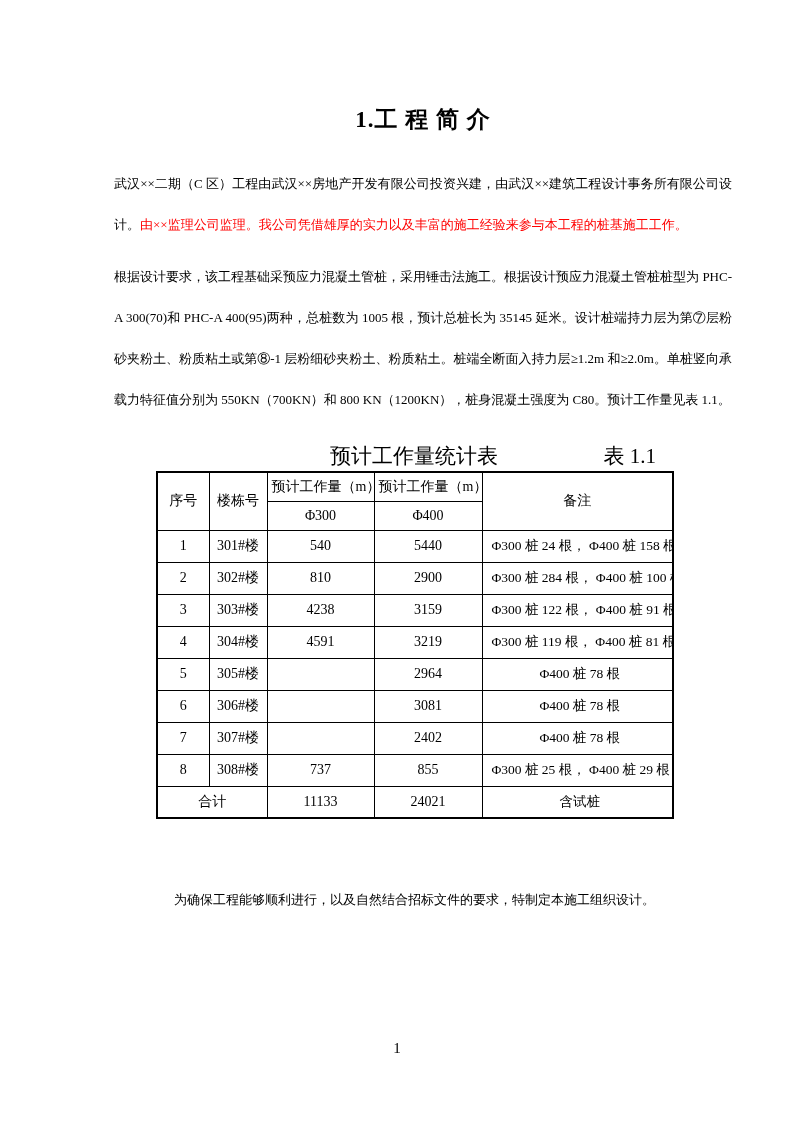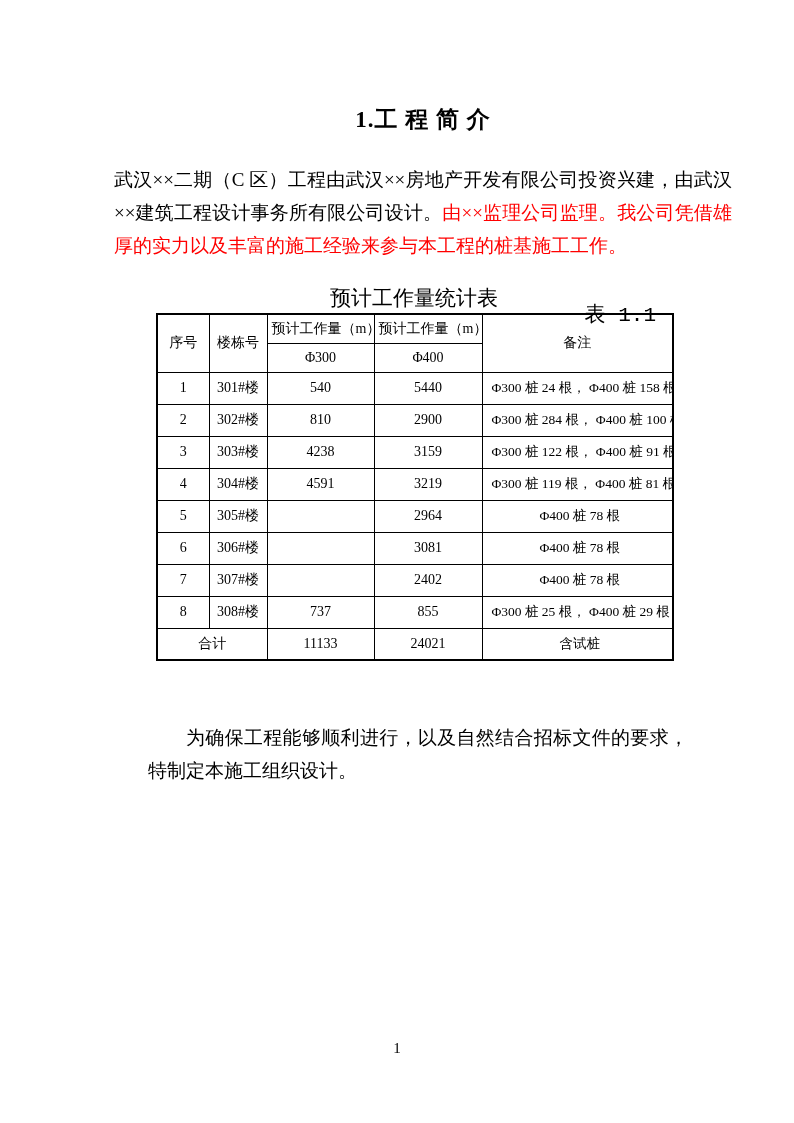--- a/index.html
+++ b/index.html
@@ -17,36 +17,36 @@
 
   .doc-title {
     font-size: 23px;
     font-weight: bold;
     text-align: center;
     margin-bottom: 28px;
     letter-spacing: 1px;
   }
 
   .para {
-    font-size: 19px;
-    line-height: 33px;
+    font-size: 13px;
+    line-height: 41px;
     text-align: justify;
     margin-bottom: 11px;
   }
   .red { color: #ff0000; }
 
   .table-caption-row {
     position: relative;
     margin: 22px 0 7px 42px;
     width: 516px;
     font-size: 21px;
     height: 22px;
   }
   .tcap { display: block; text-align: center; }
-  .tlabel { position: absolute; right: 16px; top: 16px; font-family: Liberation Mono, monospace; }
+  .tlabel { position: absolute; right: 16px; top: 0; }
 
   .workload-table {
     margin-left: 42px;
     width: 516px;
     border-collapse: collapse;
     border: 2px solid #000;
     font-size: 14px;
     table-layout: fixed;
   }
   .workload-table td {
@@ -84,20 +84,21 @@
 </head>
 <body>
 
 <div class="page">
   <div class="content">
 
     <h1 class="doc-title">1.工 程 简 介</h1>
 
     <p class="para"><span>武汉××二期（C 区）工程由武汉××房地产开发有限公司投资兴建，由武汉××建筑工程设计事务所有限公司设计。</span><span class="red">由××监理公司监理。我公司凭借雄厚的实力以及丰富的施工经验来参与本工程的桩基施工工作。</span></p>
 
+    <p class="para">根据设计要求，该工程基础采预应力混凝土管桩，采用锤击法施工。根据设计预应力混凝土管桩桩型为 PHC-A 300(70)和 PHC-A 400(95)两种，总桩数为 1005 根，预计总桩长为 35145 延米。设计桩端持力层为第⑦层粉砂夹粉土、粉质粘土或第⑧-1 层粉细砂夹粉土、粉质粘土。桩端全断面入持力层≥1.2m 和≥2.0m。单桩竖向承载力特征值分别为 550KN（700KN）和 800 KN（1200KN），桩身混凝土强度为 C80。预计工作量见表 1.1。</p>
 
     <div class="table-caption-row">
       <span class="tcap">预计工作量统计表</span>
       <span class="tlabel">表 1.1</span>
     </div>
 
     <table class="workload-table">
       <colgroup>
         <col style="width:52px">
         <col style="width:58px">

